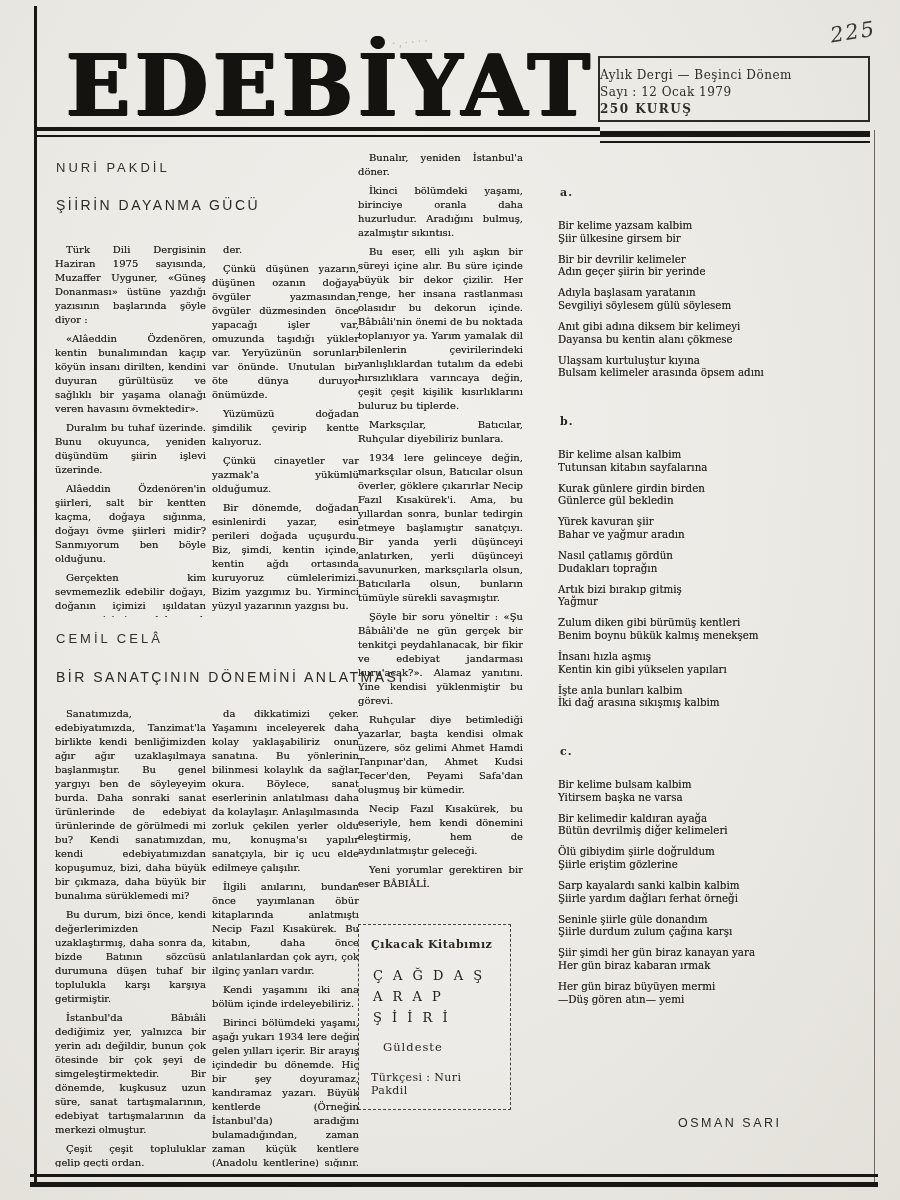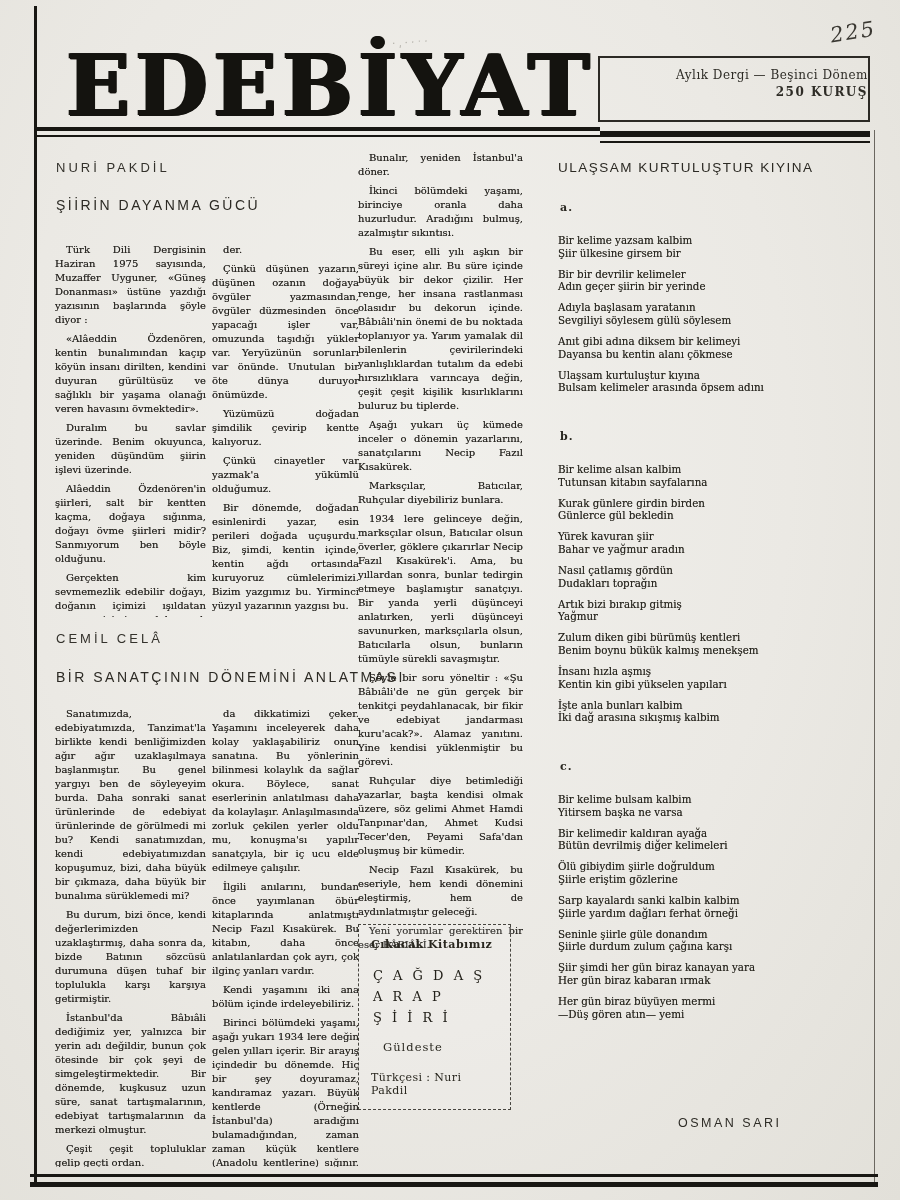--- a/index.html
+++ b/index.html
@@ -12,21 +12,21 @@
   .rule{background:#181713;position:absolute}
   .rule-soft{background:#6b6760;position:absolute}
 
   .handwritten{font-family:"DejaVu Serif",serif;font-style:italic;font-size:21px;color:#3a3832;
                transform:rotate(-9deg);letter-spacing:2px}
 
   .masthead{font-family:"DejaVu Serif",serif;font-weight:bold;font-size:84px;letter-spacing:5px;
             color:#14130f;white-space:nowrap;
             text-shadow:1.4px 0 0 currentColor,-1.2px 0 0 currentColor,0 1.2px 0 currentColor,1px 1.2px 0 currentColor}
 
-  .issue-box{border:2px solid #2c2a25;text-align:right;padding-top:9px;
+  .issue-box{border:2px solid #2c2a25;text-align:left;padding-top:9px;
              font-size:12px;line-height:17px;color:#2e2c26;letter-spacing:.5px}
   .issue-box .price{font-weight:bold;letter-spacing:1.5px}
 
   .kicker{font-family:"Liberation Sans","DejaVu Sans",sans-serif;font-size:13px;
           letter-spacing:3px;color:#34322c;white-space:nowrap}
   .art-title{font-family:"Liberation Sans","DejaVu Sans",sans-serif;font-size:14px;
              letter-spacing:2.5px;color:#2c2a24;white-space:nowrap}
 
   .article-col{font-size:10px;line-height:14px;text-align:justify;overflow:hidden;
                color:#262420;text-shadow:0 0 .3px rgba(38,36,30,.65)}
@@ -65,32 +65,33 @@
   <div class="abs handwritten" style="left:830px;top:20px">225</div>
 
   <div class="smudge" style="left:392px;top:36px">·ˌ··ˑ·</div>
 
   <div class="abs masthead" style="left:66px;top:36px">EDEBİYAT</div>
   <div class="rule" style="left:34px;top:127px;width:566px;height:4px"></div>
   <div class="rule" style="left:34px;top:135px;width:566px;height:1.8px"></div>
 
   <div class="abs issue-box" style="left:598px;top:56px;width:272px;height:66px">
     <div>Aylık Dergi — Beşinci Dönem</div>
+    <div>Sayı : 12  Ocak  1979</div>
     <div class="price">250 KURUŞ</div>
   </div>
   <div class="rule" style="left:600px;top:131px;width:270px;height:6px"></div>
   <div class="rule" style="left:600px;top:141px;width:270px;height:2px"></div>
 
   <div class="abs kicker" style="left:56px;top:160px">NURİ PAKDİL</div>
   <div class="abs art-title" style="left:56px;top:197px">ŞİİRİN DAYANMA GÜCÜ</div>
 
   <div class="abs article-col" style="left:55px;top:243px;width:151px;height:374px">
       <p class="para">Türk Dili Dergisinin Haziran 1975 sayısında, Muzaffer Uyguner, «Güneş Donanması» üstüne yazdığı yazısının başlarında şöyle diyor :</p>
       <p class="para">«Alâeddin Özdenören, kentin bunalımından kaçıp köyün insanı dirilten, kendini duyuran gürültüsüz ve sağlıklı bir yaşama olanağı veren havasını övmektedir».</p>
-      <p class="para">Duralım bu savlar üzerinde. Benim okuyunca, yeniden düşündüm şiirin işlevi üzerinde.</p>
+      <p class="para">Duralım bu tuhaf üzerinde. Bunu okuyunca, yeniden düşündüm şiirin işlevi üzerinde.</p>
       <p class="para">Alâeddin Özdenören'in şiirleri, salt bir kentten kaçma, doğaya sığınma, doğayı övme şiirleri midir? Sanmıyorum ben böyle olduğunu.</p>
       <p class="para">Gerçekten kim sevmemezlik edebilir doğayı, doğanın içimizi ışıldatan yanını, içimize dolan ak havasını! Hepimiz zaman zaman istemez miyiz kırlara çıkmayı, elimizi toprağa değdirmeyi, elimiz toprağa değdi diye övünmeyi. Diyeceğim, severiz doğayı sevmesine ya, o da artık bir öge oldu yazılarımızda, işte o ka-</p>
     </div>
   <div class="abs article-col" style="left:212px;top:243px;width:147px;height:378px">
     <div>
         <p class="para">der.</p>
         <p class="para">Çünkü düşünen yazarın, düşünen ozanın doğaya övgüler yazmasından, övgüler düzmesinden önce yapacağı işler var, omuzunda taşıdığı yükler var. Yeryüzünün sorunları var önünde. Unutulan bir öte dünya duruyor önümüzde.</p>
         <p class="para">Yüzümüzü doğadan şimdilik çevirip kentte kalıyoruz.</p>
         <p class="para">Çünkü cinayetler var yazmak'a yükümlü olduğumuz.</p>
         <p class="para">Bir dönemde, doğadan esinlenirdi yazar, esin perileri doğada uçuşurdu. Biz, şimdi, kentin içinde, kentin ağdı ortasında kuruyoruz cümlelerimizi. Bizim yazgımız bu. Yirminci yüzyıl yazarının yazgısı bu.</p>
@@ -113,42 +114,40 @@
       <p class="para">da dikkatimizi çeker. Yaşamını inceleyerek daha kolay yaklaşabiliriz onun sanatına. Bu yönlerinin bilinmesi kolaylık da sağlar okura. Böylece, sanat eserlerinin anlatılması daha da kolaylaşır. Anlaşılmasında zorluk çekilen yerler oldu mu, konuşma'sı yapılır sanatçıyla, bir iç ucu elde edilmeye çalışılır.</p>
       <p class="para">İlgili anılarını, bundan önce yayımlanan öbür kitaplarında anlatmıştı Necip Fazıl Kısakürek. Bu kitabın, daha önce anlatılanlardan çok ayrı, çok ilginç yanları vardır.</p>
       <p class="para">Kendi yaşamını iki ana bölüm içinde irdeleyebiliriz.</p>
       <p class="para">Birinci bölümdeki yaşamı, aşağı yukarı 1934 lere değin gelen yılları içerir. Bir arayış içindedir bu dönemde. Hiç bir şey doyuramaz, kandıramaz yazarı. Büyük kentlerde (Örneğin İstanbul'da) aradığını bulamadığından, zaman zaman küçük kentlere (Anadolu kentlerine) sığınır. Buralarda da atamaz içindeki sıkıntıyı.</p>
     </div>
 
   <div class="abs article-col" style="left:358px;top:151px;width:165px;height:812px">
       <p class="para">Bunalır, yeniden İstanbul'a döner.</p>
       <p class="para">İkinci bölümdeki yaşamı, birinciye oranla daha huzurludur. Aradığını bulmuş, azalmıştır sıkıntısı.</p>
       <p class="para">Bu eser, elli yılı aşkın bir süreyi içine alır. Bu süre içinde büyük bir dekor çizilir. Her renge, her insana rastlanması olasıdır bu dekorun içinde. Bâbıâli'nin önemi de bu noktada toplanıyor ya. Yarım yamalak dil bilenlerin çevirilerindeki yanlışlıklardan tutalım da edebi hırsızlıklara varıncaya değin, çeşit çeşit kişilik kısırlıklarını buluruz bu tiplerde.</p>
-      <p class="para">Aşağı yukarı üç kümede inceler o dönemin yazarlarını, sanatçılarını Necip Fazıl Kısakürek.</p>
       <p class="para">Marksçılar, Batıcılar, Ruhçular diyebiliriz bunlara.</p>
       <p class="para">1934 lere gelinceye değin, marksçılar olsun, Batıcılar olsun överler, göklere çıkarırlar Necip Fazıl Kısakürek'i. Ama, bu yıllardan sonra, bunlar tedirgin etmeye başlamıştır sanatçıyı. Bir yanda yerli düşünceyi anlatırken, yerli düşünceyi savunurken, marksçılarla olsun, Batıcılarla olsun, bunların tümüyle sürekli savaşmıştır.</p>
       <p class="para">Şöyle bir soru yöneltir : «Şu Bâbıâli'de ne gün gerçek bir tenkitçi peydahlanacak, bir fikir ve edebiyat jandarması kuru'acak?». Alamaz yanıtını. Yine kendisi yüklenmiştir bu görevi.</p>
       <p class="para">Ruhçular diye betimlediği yazarlar, başta kendisi olmak üzere, söz gelimi Ahmet Hamdi Tanpınar'dan, Ahmet Kudsi Tecer'den, Peyami Safa'dan oluşmuş bir kümedir.</p>
       <p class="para">Necip Fazıl Kısakürek, bu eseriyle, hem kendi dönemini eleştirmiş, hem de aydınlatmıştır geleceği.</p>
       <p class="para">Yeni yorumlar gerektiren bir eser BÂBIÂLİ.</p>
     </div>
 
   <div class="abs ad-box" style="left:358px;top:924px;width:153px">
     <div class="ad-heading">Çıkacak Kitabımız</div>
     <div>
         <div class="ad-title-line">Ç A Ğ D A Ş</div>
         <div class="ad-title-line">A R A P</div>
         <div class="ad-title-line">Ş İ İ R İ</div>
       </div>
     <div class="ad-subtitle">Güldeste</div>
     <div class="ad-translator">Türkçesi : Nuri Pakdil</div>
   </div>
 
   <div class="abs poem" style="left:558px;top:160px;width:320px">
-    <div class="poem-title">ULAŞSAM KURTULUŞTUR KIYINA</div>
     <div>
         <div class="poem-section-label">a.</div>
         <div class="poem-couplet">
           <div class="poem-line">Bir kelime yazsam kalbim</div>
           <div class="poem-line">Şiir ülkesine girsem bir</div>
         </div>
         <div class="poem-couplet">
           <div class="poem-line">Bir bir devrilir kelimeler</div>
           <div class="poem-line">Adın geçer şiirin bir yerinde</div>
         </div>

